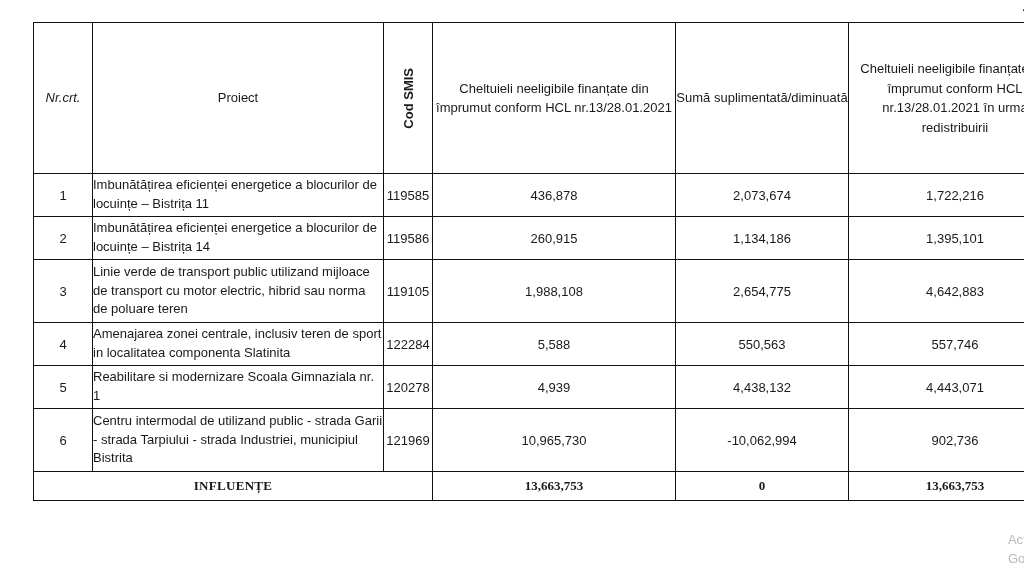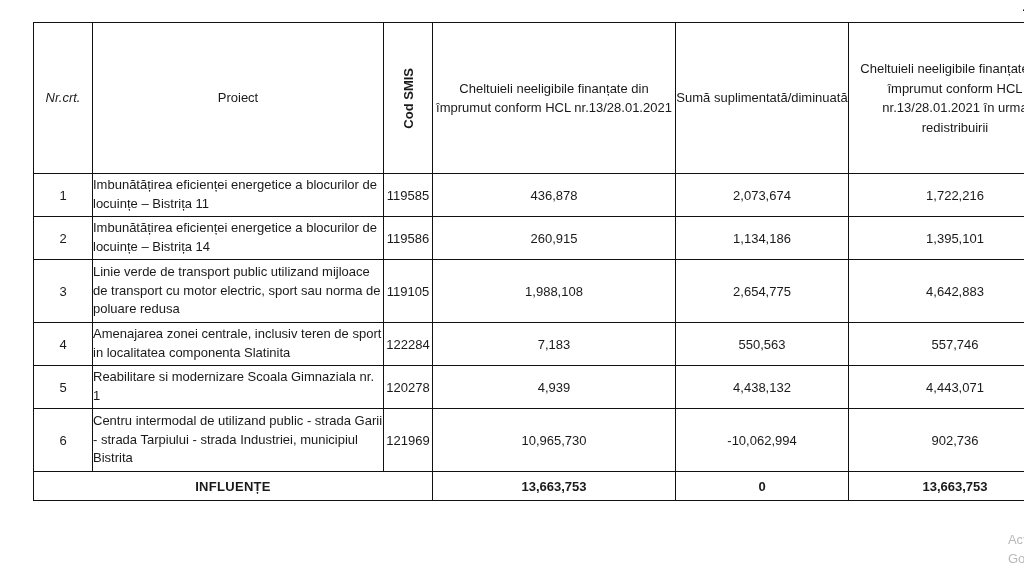--- a/index.html
+++ b/index.html
@@ -104,20 +104,21 @@
     font-size: 13px;
   }
 
   tr.row-tall td { height: 62px; }
 
   
   tr.totals td {
     font-weight: 700;
     height: 28px;
     text-align: center;
+    font-family: Liberation Serif, serif;
   }
   td.t-label {
     text-align: center;
     font-weight: 700;
     letter-spacing: 0.3px;
   }
 
   .watermark {
     position: absolute;
     right: 16px;
@@ -163,31 +164,31 @@
       <tr>
         <td class="c-nr">2</td>
         <td class="c-proj">Imbunătățirea eficienței energetice a blocurilor de locuințe – Bistrița 14</td>
         <td class="c-smis">119586</td>
         <td class="c-num">260,915</td>
         <td class="c-num">1,134,186</td>
         <td class="c-num">1,395,101</td>
       </tr>
       <tr class="row-tall">
         <td class="c-nr">3</td>
-        <td class="c-proj">Linie verde de transport public utilizand mijloace de transport cu motor electric, sport sau norma de poluare redusa</td>
+        <td class="c-proj">Linie verde de transport public utilizand mijloace de transport cu motor electric, hibrid sau norma de poluare teren</td>
         <td class="c-smis">119105</td>
         <td class="c-num">1,988,108</td>
         <td class="c-num">2,654,775</td>
         <td class="c-num">4,642,883</td>
       </tr>
       <tr>
         <td class="c-nr">4</td>
         <td class="c-proj">Amenajarea zonei centrale, inclusiv teren de sport in localitatea componenta Slatinita</td>
         <td class="c-smis">122284</td>
-        <td class="c-num">7,183</td>
+        <td class="c-num">5,588</td>
         <td class="c-num">550,563</td>
         <td class="c-num">557,746</td>
       </tr>
       <tr>
         <td class="c-nr">5</td>
         <td class="c-proj">Reabilitare si modernizare Scoala Gimnaziala nr. 1</td>
         <td class="c-smis">120278</td>
         <td class="c-num">4,939</td>
         <td class="c-num">4,438,132</td>
         <td class="c-num">4,443,071</td>

